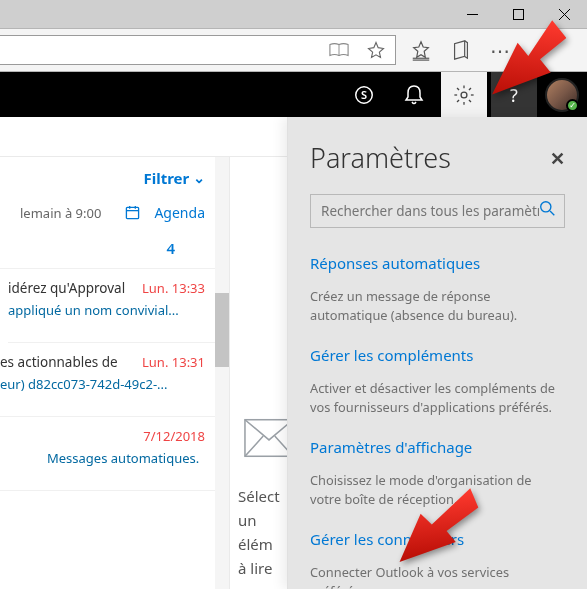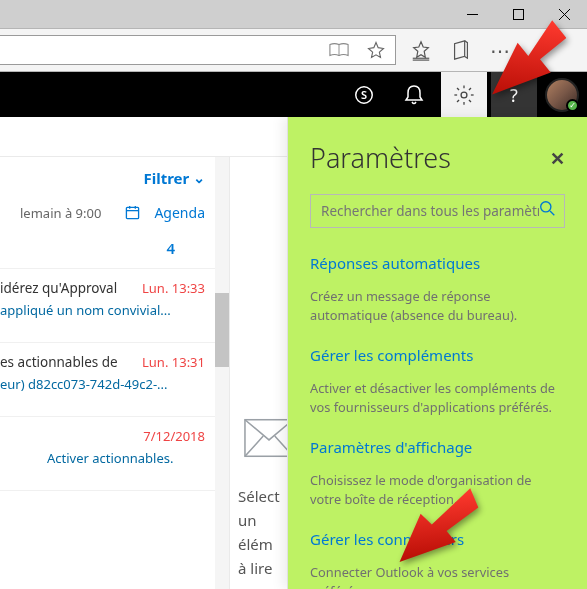--- a/index.html
+++ b/index.html
@@ -47,21 +47,21 @@
   .sbwrap { position: relative; height: 100%; }
   .sbtrack { position: absolute; right: 0; top: 0; bottom: 0; width: 14px; background: #f5f5f5; }
   .sbthumb { position: absolute; right: 0; top: 136px; width: 14px; height: 74px; background: #c4c4c4; }
   .sbinterior { margin-right: 14px; height: 100%; overflow: hidden; }
 
   .colB { width: 40px; flex: none; padding: 0 14px; text-align: center; color: #444; }
   .envelope { width: 50px; height: 42px; margin: 260px auto 20px auto; }
   .colB .txt { font-size: 15px; line-height: 1.6; color: #555; white-space: nowrap; margin-left:-6px;}
 
   
-  .panel { position: absolute; top: 117px; right: 0; width: 300px; bottom: 0; background: #bef264; border-left: 1px solid #e0e0e0; box-shadow: -4px 0 12px rgba(0,0,0,0.08); padding: 22px 22px 10px 22px; overflow: hidden; }
+  .panel { position: absolute; top: 117px; right: 0; width: 300px; bottom: 0; background: #e5e5e5; border-left: 1px solid #e0e0e0; box-shadow: -4px 0 12px rgba(0,0,0,0.08); padding: 22px 22px 10px 22px; overflow: hidden; }
   .panel h1 { font-size: 27px; font-weight: 300; color: #333; margin-bottom: 18px; display: flex; justify-content: space-between; align-items: center; }
   .closex { font-size: 18px; color: #444; font-weight: 700; }
   .search { display: flex; align-items: center; border: 1px solid #b8b8b8; height: 34px; padding: 0 8px 0 10px; margin-bottom: 24px; }
   .search input { border: none; outline: none; flex: 1; font-size: 13.5px; color: #666; background: transparent; }
   .search .sico { color: #0078d4; }
   .setting { margin-bottom: 20px; }
   .setting a { color: #0078d4; font-size: 15px; text-decoration: none; }
   .setting p { color: #707070; font-size: 12.8px; line-height: 1.45; margin-top: 13px; }
 
   
@@ -182,40 +182,40 @@
                 <rect x="1.5" y="2.5" width="13" height="12" rx="1" fill="none" stroke="#0078d4" stroke-width="1.4"></rect>
                 <line x1="1.5" y1="6" x2="14.5" y2="6" stroke="#0078d4" stroke-width="1.4"></line>
                 <line x1="5" y1="1" x2="5" y2="4" stroke="#0078d4" stroke-width="1.4"></line>
                 <line x1="11" y1="1" x2="11" y2="4" stroke="#0078d4" stroke-width="1.4"></line>
               </svg>
             <span>Agenda</span>
           </span>
         </div>
         <div class="msgcount">4</div>
 
-        <div class="msg" style="height:74px;">
+        <div class="msg" style="height:74px;margin-left:8px;">
           <div class="line1">
               <span>idérez qu'Approval</span>
               <span class="time">Lun. 13:33</span>
             </div>
           <div class="line2">appliqué un nom convivial...</div>
         </div>
         <div class="msg" style="height:74px;">
           <div class="line1">
               <span>es actionnables de</span>
               <span class="time">Lun. 13:31</span>
             </div>
           <div class="line2">eur) d82cc073-742d-49c2-...</div>
         </div>
         <div class="msg" style="height:74px;padding-left:47px;">
           <div class="line1">
               <span></span>
               <span class="time">7/12/2018</span>
             </div>
-          <div class="line2">Activer actionnables.</div>
+          <div class="line2">Messages automatiques.</div>
         </div>
       </div>
       <div class="sbtrack"></div>
       <div class="sbthumb"></div>
     </div>
   </div>
 
   <div class="colB">
     <svg class="envelope" viewBox="0 0 52 40">
       <rect x="1" y="1" width="50" height="38" fill="none" stroke="#9aa0a6" stroke-width="1.6"></rect>

